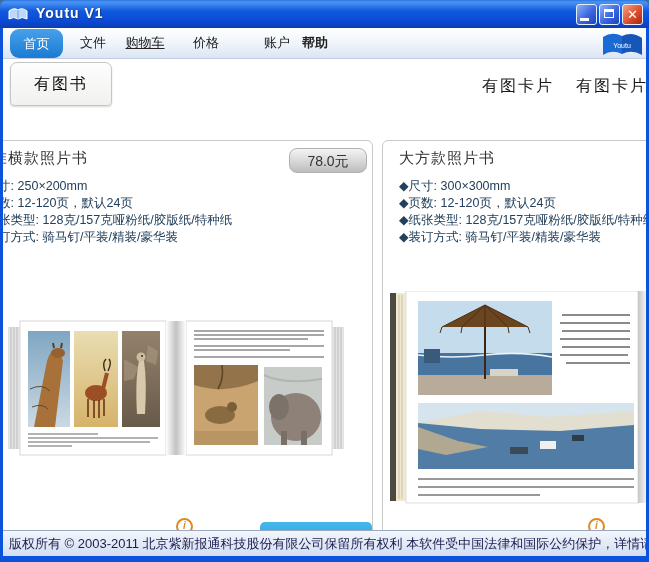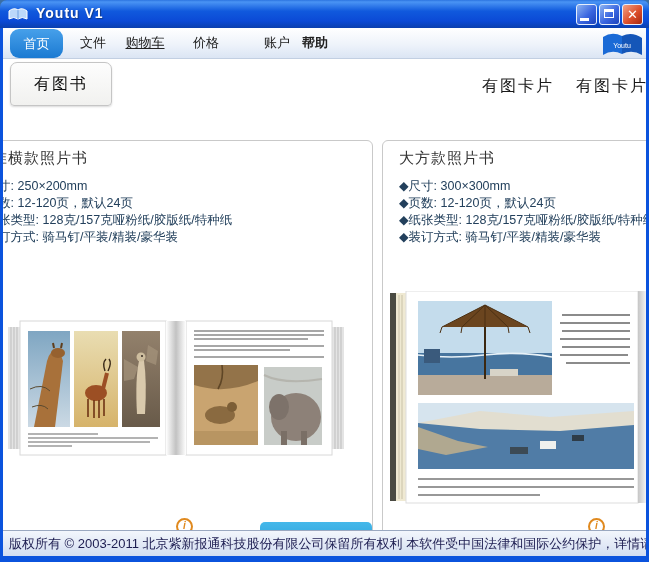--- a/index.html
+++ b/index.html
@@ -141,20 +141,21 @@
         <text x="23" y="19" font-size="7" fill="#ffffff" text-anchor="middle">Youtu</text>
       </svg>
     </div>
 
     <div class="tab-active">有图书</div>
     <div class="tab-label tl-cards">有图卡片</div>
     <div class="tab-label tl-prints">有图卡片</div>
 
     <div class="panel panel-left">
       <div class="product-title">标准横款照片书</div>
+      <div class="price-badge">78.0元</div>
       <div class="specs">
         <div>◆尺寸: 250×200mm</div>
         <div>◆页数: 12-120页，默认24页</div>
         <div>◆纸张类型: 128克/157克哑粉纸/胶版纸/特种纸</div>
         <div>◆装订方式: 骑马钉/平装/精装/豪华装</div>
       </div>
 
       <svg class="book-svg-left" width="336" height="138" viewBox="0 0 336 138">
         <defs>
           <linearGradient id="gSpineL" x1="0" y1="0" x2="1" y2="0">

